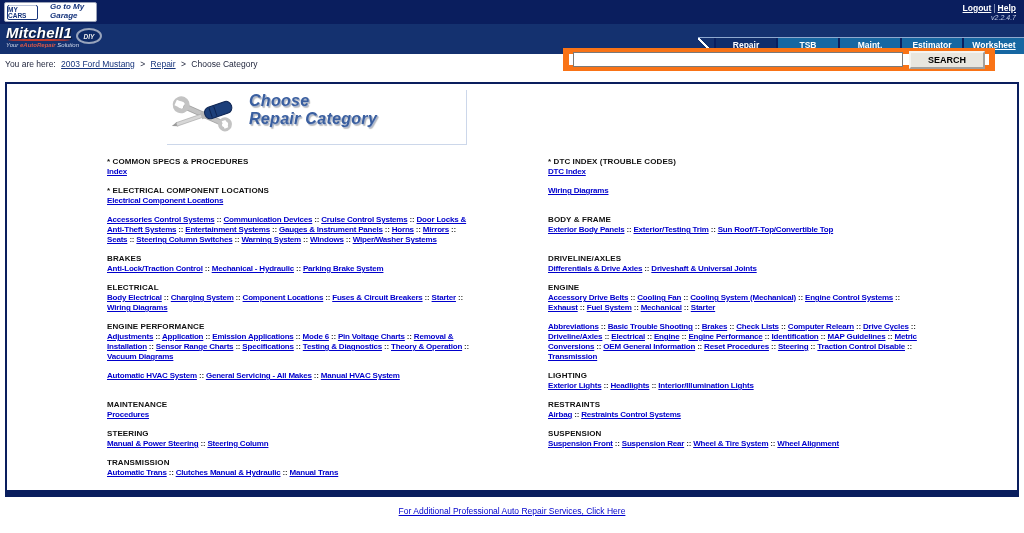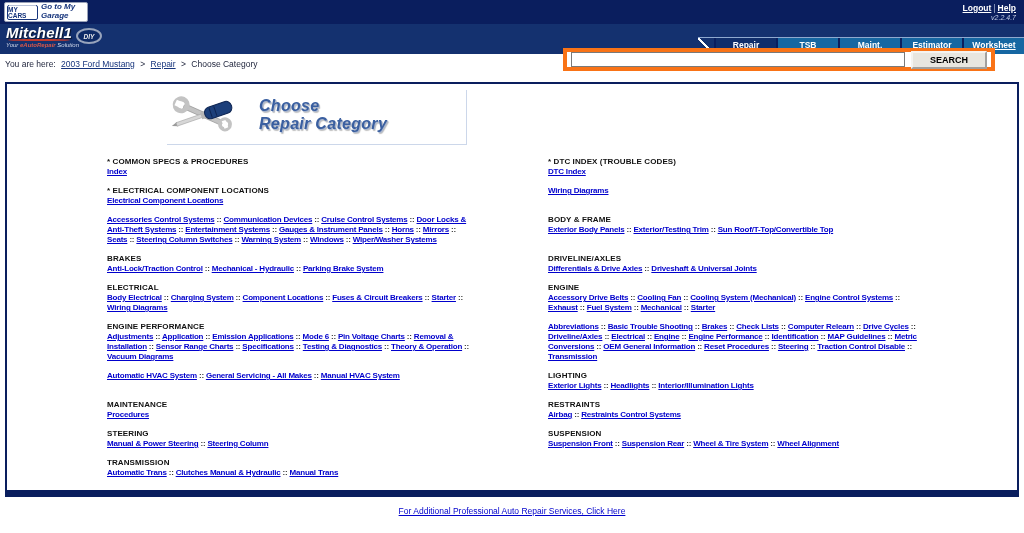--- a/index.html
+++ b/index.html
@@ -12,21 +12,21 @@
     --bottom-bar:#156399;
     --title-blue:#3a5fa0;
   }
   *{margin:0;padding:0;box-sizing:border-box;}
   html,body{width:1024px;background:#fff;font-family:"Liberation Sans",sans-serif;}
   a{cursor:pointer;}
 
   
   .topbar{position:relative;height:24px;background:var(--navy);}
   .garage-btn{position:absolute;left:4px;top:2px;height:20px;background:#fff;border:1px solid #9aa2b8;
-    border-radius:2px;display:flex;align-items:center;gap:3px;padding:1px 4px 1px 2px;cursor:pointer;}
+    border-radius:2px;display:flex;align-items:center;gap:12px;padding:1px 4px 1px 2px;cursor:pointer;}
   .plate{width:31px;height:15px;border:1px solid var(--crumb-navy);border-radius:2px;display:flex;flex-direction:column;
     align-items:center;justify-content:center;background:#fff;}
   .plate-banner{width:27px;height:3px;background:#d9dfee;border-bottom:1px solid #b9c2d8;margin-bottom:1px;}
   .plate-text{font-size:6.5px;font-weight:bold;color:var(--crumb-navy);letter-spacing:0;line-height:6px;}
   .garage-label{font-size:8px;font-weight:bold;font-style:italic;color:var(--crumb-navy);line-height:1.1;width:42px;}
   .top-links{position:absolute;right:8px;top:3px;text-align:right;font-size:8.5px;font-weight:bold;color:#fff;}
   .top-links a{color:#fff;text-decoration:underline;}
   .top-links .sep{color:#aab6d4;margin:0 2px;font-weight:400;}
   .version{font-size:7px;font-style:italic;font-weight:400;color:#c7d1e8;margin-top:1px;}
 
@@ -50,29 +50,29 @@
 
   
   .crumbrow{position:relative;height:26px;background:#fff;}
   .breadcrumb{position:absolute;left:5px;top:5px;font-size:8.5px;font-weight:normal;color:#23283f;}
   .breadcrumb a{color:var(--crumb-navy);text-decoration:underline;margin:0 3px;}
   .crumb-sep{color:#23283f;}
   .crumb-current{margin-left:3px;}
 
   
   .searchbox{position:absolute;right:29px;top:48px;width:432px;height:23px;background:#fff;
-    border:4px solid #f97316;display:flex;align-items:center;gap:6px;padding:0 4px;z-index:5;}
+    border:6px solid #f97316;display:flex;align-items:center;gap:6px;padding:0 4px;z-index:5;}
   .search-input{flex:1;height:15px;border:1px solid #7a7a7a;font-size:9px;padding:0 3px;outline:none;}
   .search-btn{width:76px;height:18px;background:#e8e6df;border:2px outset #f5f4f0;
     font-size:9px;font-weight:bold;color:#000;font-family:"Liberation Sans",sans-serif;cursor:pointer;}
 
   
   .content{margin:2px 5px 0 5px;background:#fff;border:2px solid var(--navy);border-bottom:7px solid var(--navy);
     min-height:415px;}
-  .header-graphic{margin:6px 0 0 160px;width:300px;display:flex;align-items:center;gap:18px;
+  .header-graphic{margin:6px 0 0 160px;width:300px;display:flex;align-items:flex-start;gap:8px;
     padding:2px 0 6px 0;border-bottom:1px solid #ccd7ea;border-right:1px solid #ccd7ea;}
   .hg-title{line-height:1.1;}
   .hg-line{font-size:16px;font-weight:bold;font-style:italic;color:var(--title-blue);
     text-shadow:1px 1px 0 #aab6cd,1.5px 1.5px 1px rgba(0,0,0,.25);letter-spacing:.3px;}
 
   .cat-container{margin-top:12px;}
   .cat-row{display:flex;}
   .cat-cell{width:50%;margin-bottom:9px;}
   .cat-cell.left{padding-left:100px;padding-right:36px;}
   .cat-cell.right{padding-left:36px;padding-right:100px;}

